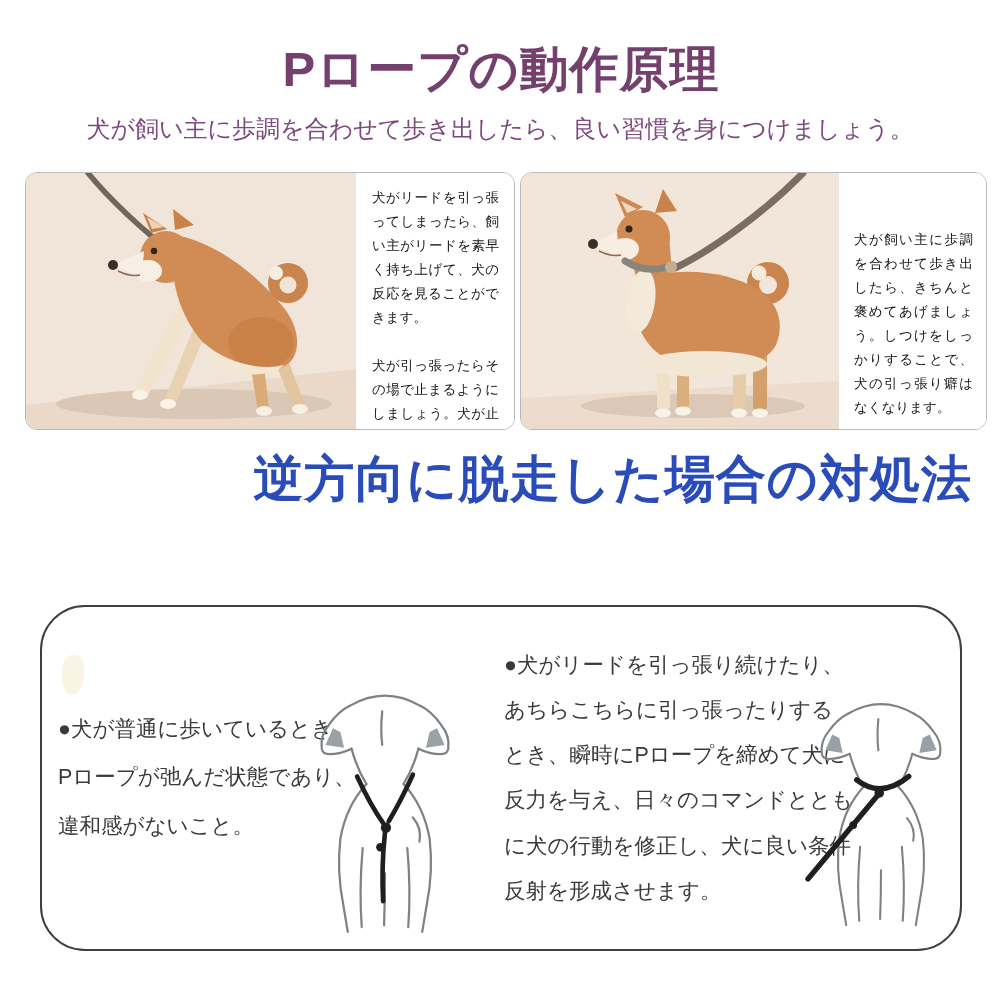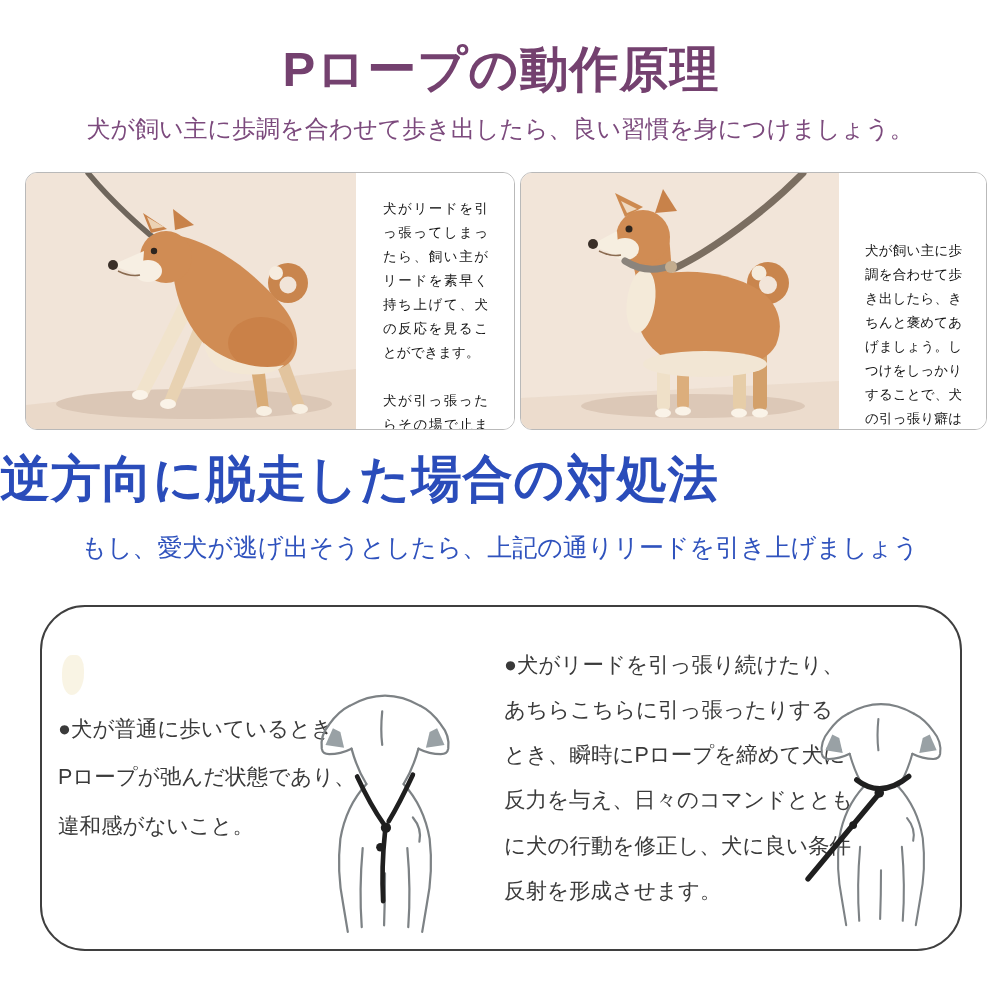--- a/index.html
+++ b/index.html
@@ -7,39 +7,39 @@
     position:relative;width:1000px;height:1000px;background:#ffffff;overflow:hidden;
     font-family:"Liberation Sans","DejaVu Sans",sans-serif;
   }
   .h-title{
     position:absolute;left:0;top:36px;width:1000px;margin:1px;text-align:center;
     font-size:49px;font-weight:700;letter-spacing:1px;color:#74416f;
   }
   .sub{position:absolute;left:0;width:1000px;margin:0;text-align:center;font-weight:400;}
   .sub1{top:113px;font-size:24px;color:#7c4a7d;}
   .h-title2{
-    position:absolute;left:0;top:446px;width:972px;margin:0;text-align:left;
+    position:absolute;left:0;top:446px;width:972px;margin:0;text-align:right;
     font-size:50px;font-weight:700;letter-spacing:1px;color:#2a4cba;
   }
   .sub2{top:531px;font-size:25px;color:#2f52bd;}
 
   .panel{
     position:absolute;top:172px;height:256px;border:1px solid #b9b9b9;border-radius:12px;
     background:#ffffff;overflow:hidden;
   }
   .panel1{left:25px;width:488px;}
   .panel2{left:520px;width:465px;}
   .photo{position:absolute;left:0;top:0;height:100%;}
   .panel1 .photo{width:330px;}
   .panel2 .photo{width:318px;}
   .panel-text{position:absolute;top:0;right:0;bottom:0;background:#ffffff;}
   .panel1 .panel-text{left:330px;padding:8px 10px 0 11px;}
   .panel2 .panel-text{left:318px;padding:50px 8px 0 10px;}
   .panel-text p{
-    margin:16px;font-size:13.5px;line-height:24px;color:#141414;
+    margin:5px;font-size:13.5px;line-height:24px;color:#141414;
     text-align:justify;
   }
   .panel-text p + p{margin-top:24px;}
 
   .box{
     position:absolute;left:40px;top:605px;width:918px;height:342px;
     border:2.5px solid #3f3f3f;border-radius:45px;background:#ffffff;
   }
   .note{position:absolute;margin:0;color:#3a3a3a;font-size:21.5px;}
   .left-note{left:16px;top:98px;width:302px;line-height:2.25;}
@@ -143,21 +143,20 @@
         <path d="M104,88 Q126,102 152,92" stroke="#8b847c" stroke-width="7" fill="none" stroke-linecap="round"></path>
         <circle cx="150" cy="94" r="6" fill="#c4ad8f"></circle>
       </svg>
     </div>
     <div class="panel-text">
       <p>犬が飼い主に歩調を合わせて歩き出したら、きちんと褒めてあげましょう。しつけをしっかりすることで、犬の引っ張り癖はなくなります。</p>
     </div>
   </div>
 
   <h2 class="h-title2">逆方向に脱走した場合の対処法</h2>
-  <p class="sub sub2">もし、愛犬が逃げ出そうとしたら、上記の通りリードを引き上げましょう</p>
 
   <div class="box">
     <div class="watermark-smudge"></div>
 
     <p class="note left-note">●犬が普通に歩いているとき、Pロープが弛んだ状態であり、違和感がないこと。</p>
 
     <div class="drawing drawing1">
       <svg viewBox="0 0 200 300">
         <g stroke="#7d8285" stroke-width="2.4" fill="none" stroke-linecap="round">
           <path d="M62,52 Q100,30 138,52"></path>

